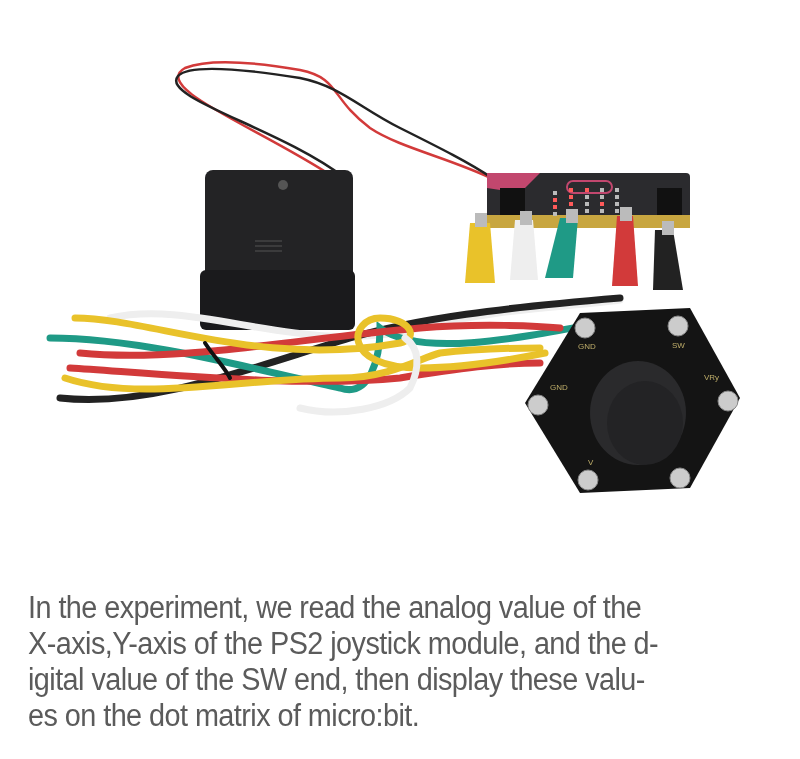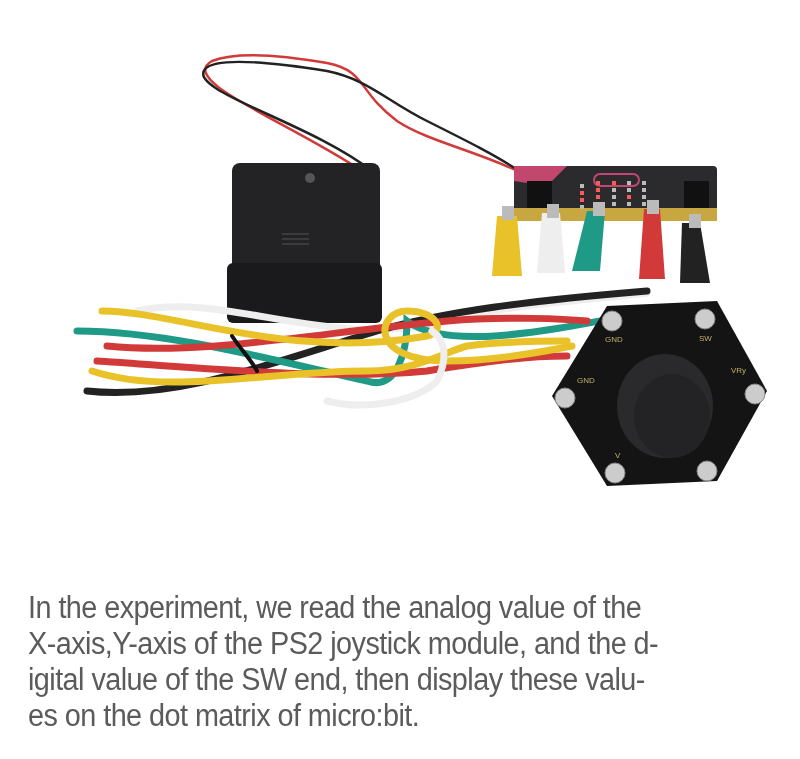--- a/index.html
+++ b/index.html
@@ -1,17 +1,17 @@
 <!DOCTYPE html>
 <html><head>
   <meta charset="utf-8">
   <style>
     html, body { margin: 0; padding: 0; background: #ffffff; }
     body { width: 800px; height: 759px; position: relative; overflow: hidden; font-family: "Liberation Sans", sans-serif; }
-    .photo { position: absolute; left: 0; top: 1px; width: 636px; height: 580px; padding-left: 27px; }
+    .photo { position: absolute; left: 0; top: 8px; width: 636px; height: 580px; }
     .photo svg { width: 800px; height: 580px; display: block; }
     .caption {
       position: absolute; left: 28px; top: 590px; width: 760px;
       font-family: "Liberation Sans", sans-serif; font-size: 31px; line-height: 36px;
       color: #5b5b5b; letter-spacing: -0.6px; transform: scaleX(0.93); transform-origin: left top;
     }
     .caption .line { display: block; white-space: nowrap; }
   </style>
 </head>
 <body>

